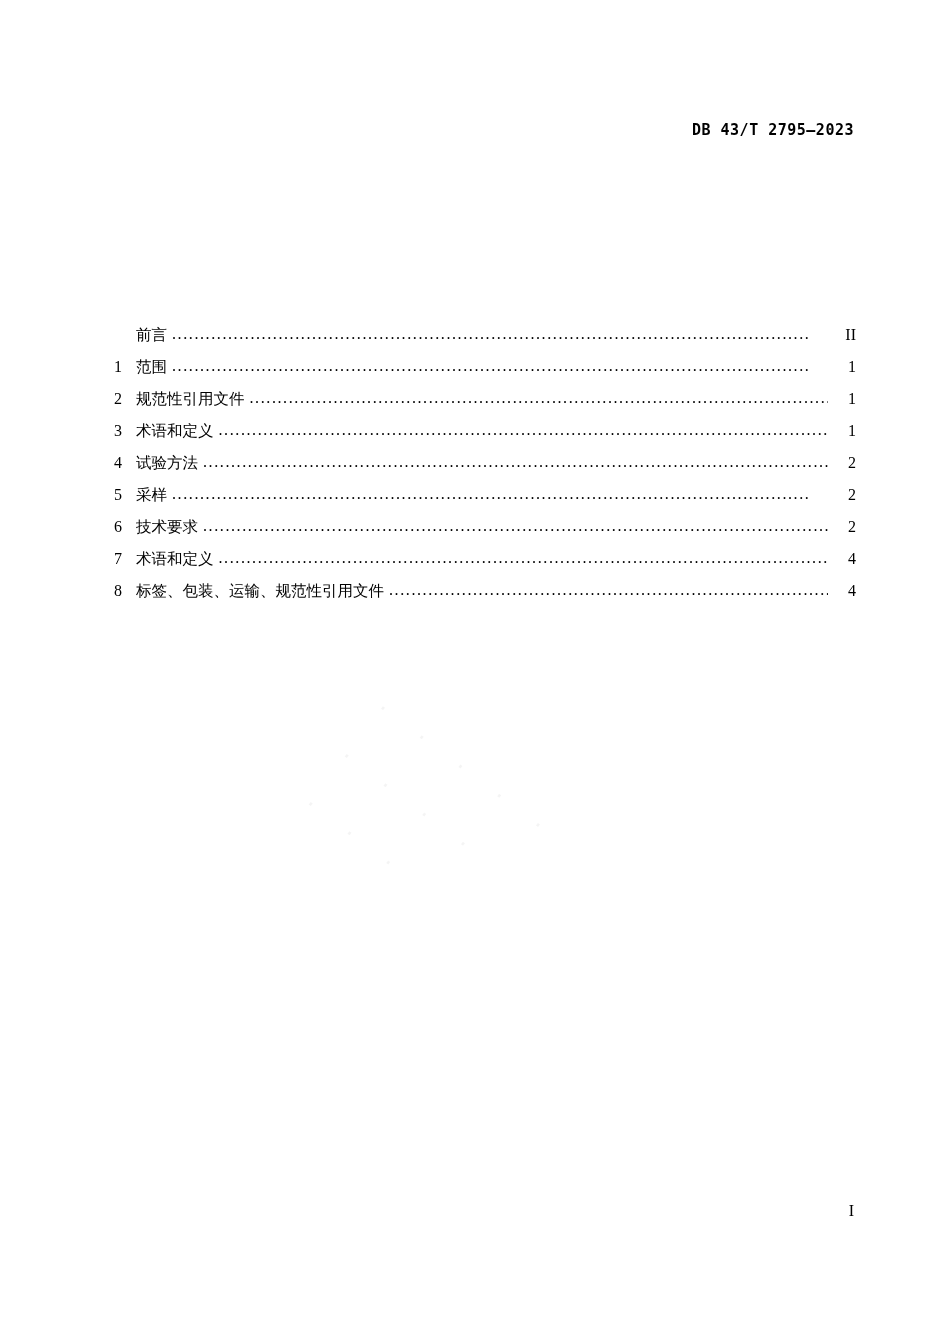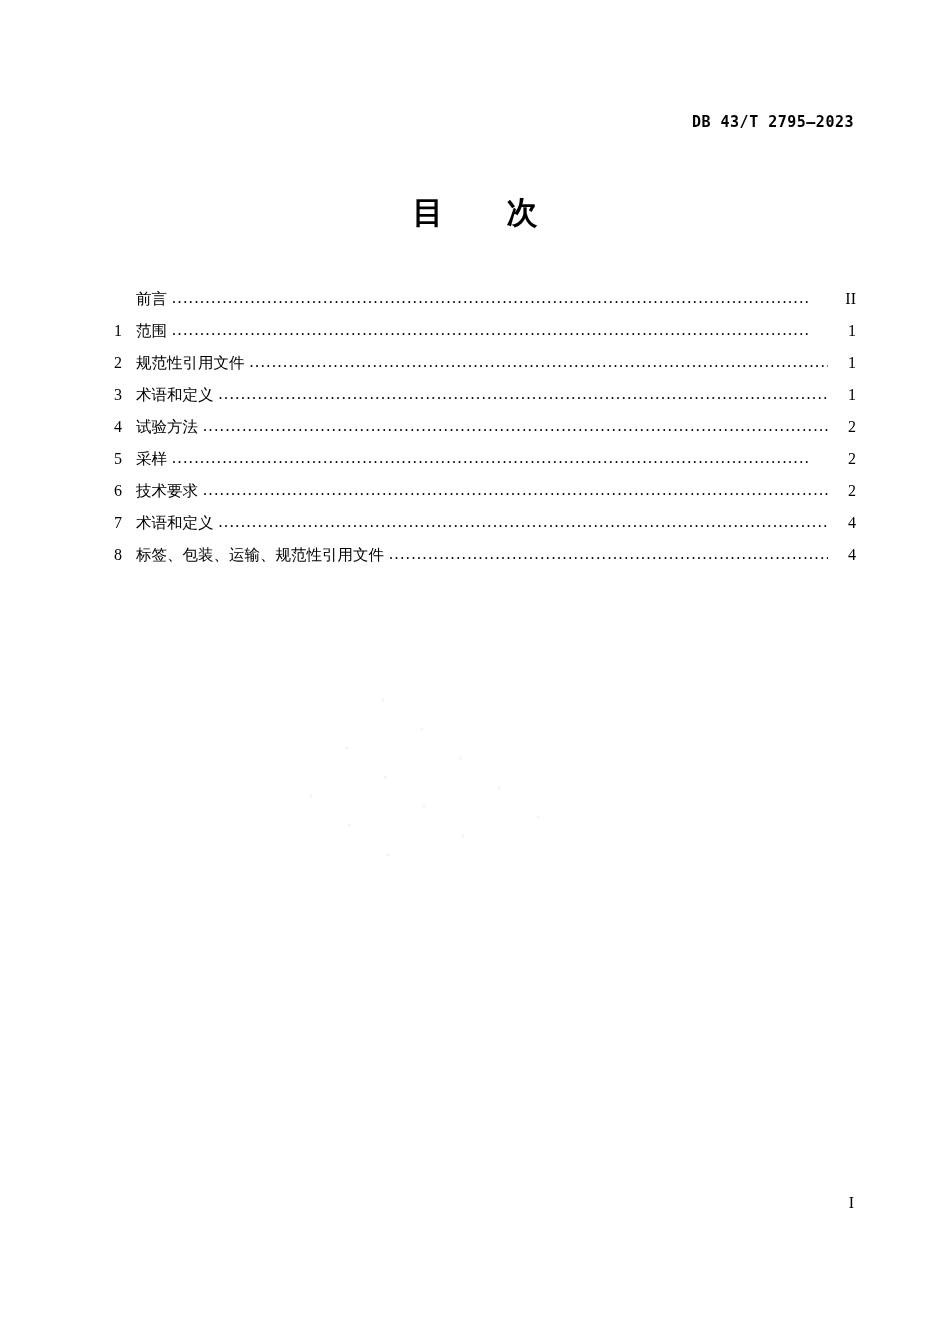--- a/index.html
+++ b/index.html
@@ -12,21 +12,21 @@
     height: 1344px;
     position: relative;
     font-family: "Liberation Serif", "DejaVu Serif", serif;
     color: #000000;
     overflow: hidden;
   }
 
   .page {
     position: absolute;
     left: 0;
-    top: 0;
+    top: 8px;
     width: 950px;
     height: 1300px;
   }
 
   
   .std-number {
     position: absolute;
     right: 96px;
     top: 113px;
     font-family: "DejaVu Sans Mono", "Liberation Mono", monospace;
@@ -99,20 +99,21 @@
     position: relative;
     top: -1px;
   }
 
   .toc-page {
     flex: 0 0 auto;
     width: 26px;
     text-align: right;
     font-family: "Liberation Serif", serif;
     font-size: 16px;
+    margin-top: 28px;
   }
 
   
   .watermark {
     position: absolute;
     left: 255px;
     top: 800px;
     width: 520px;
     height: 300px;
     transform: rotate(37deg);
@@ -134,21 +135,20 @@
     font-size: 16px;
   }
 </style>
 </head>
 <body>
 
 <div class="page">
 
   <div class="std-number">DB 43/T 2795—2023</div>
 
-  <div class="toc-title">目  次</div>
 
   <div class="toc">
 
     <div class="toc-row preface">
       <span class="toc-num"></span>
       <span class="toc-label">前言</span>
       <span class="toc-leader">..................................................................................................................</span>
       <span class="toc-page">II</span>
     </div>
 

